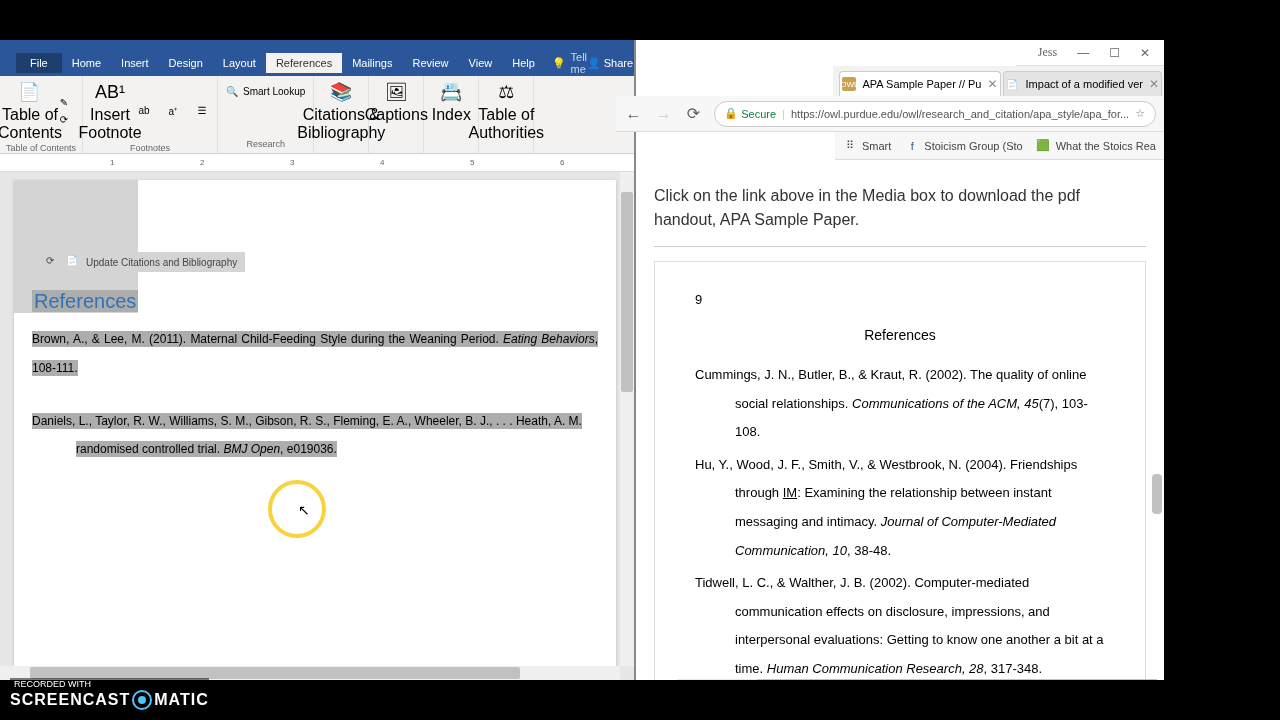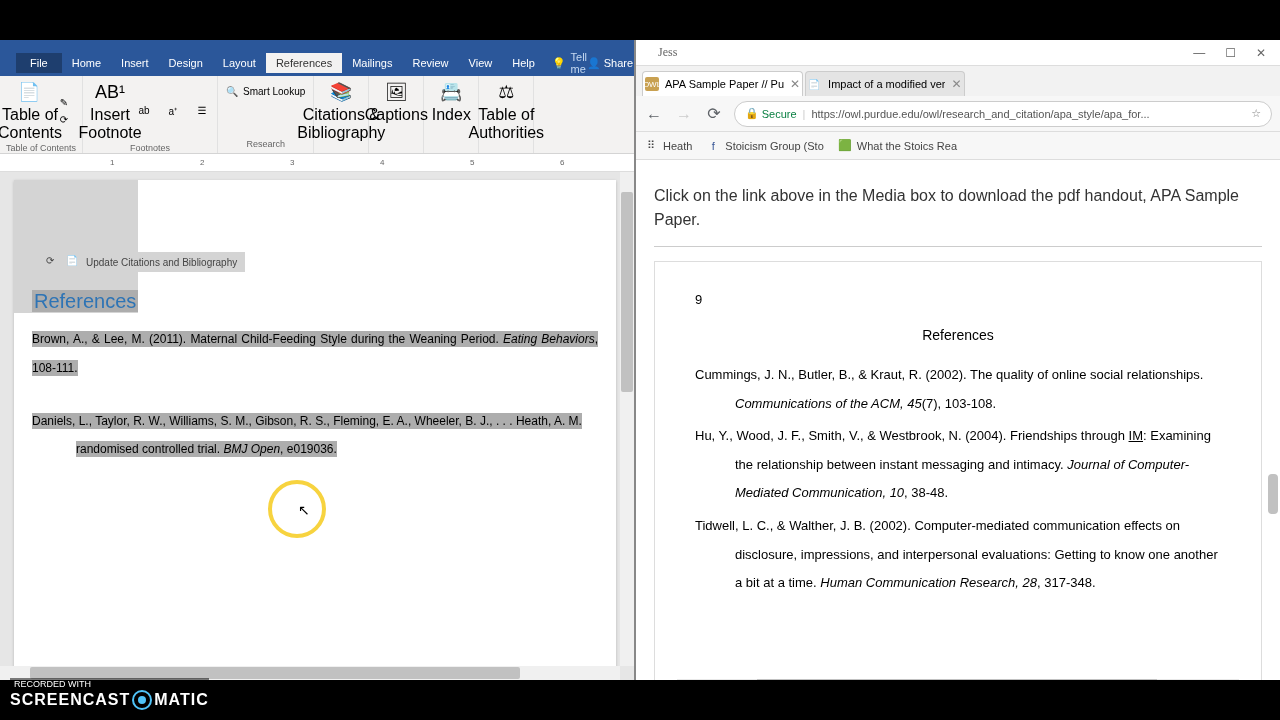--- a/index.html
+++ b/index.html
@@ -4,21 +4,21 @@
 <style>
 * { margin: 0; padding: 0; box-sizing: border-box; font-family: 'Segoe UI', Arial, sans-serif; }
 body { width: 1280px; height: 720px; overflow: hidden; background: #000; position: relative; }
 
 
 .top-gap { height: 40px; background: #000; }
 
 
 .split { display: flex; height: 640px; }
 .left-pane { width: 636px; background: #fff; display: flex; flex-direction: column; border-right: 2px solid #888; }
-.right-pane { width: 644px; background: #fff; display: flex; flex-direction: column; }
+.right-pane { width: 528px; background: #fff; display: flex; flex-direction: column; align-items: flex-end; }
 
 
 .word-header { background: #2b579a; height: 10px; }
 .word-menu { background: #2b579a; display: flex; align-items: center; height: 26px; padding: 0 16px; gap: 0; }
 .word-menu-item { color: #fff; padding: 4px 10px; font-size: 11px; cursor: pointer; }
 .word-menu-item.active { background: #f3f2f1; color: #333; }
 .word-menu-item.file { background: #1e3e6e; padding: 4px 14px; }
 .tell-me { color: #c5d9f1; font-size: 11px; display: flex; align-items: center; gap: 4px; margin-left: 8px; }
 .share-btn { color: #fff; margin-left: auto; font-size: 11px; display: flex; align-items: center; gap: 3px; padding-right: 6px; }
 
@@ -282,21 +282,21 @@
             <span>Secure</span>
           </span>
         <span style="color:#ccc">|</span>
         <span class="url-text">https://owl.purdue.edu/owl/research_and_citation/apa_style/apa_for...</span>
         <span class="star-btn">☆</span>
       </div>
     </div>
     <div class="bookmarks-bar">
       <div class="bookmark-item">
           <span class="bookmark-icon">⠿</span>
-          <span>Heath</span>
+          <span>Smart</span>
         </div>
       <div class="bookmark-item">
           <span class="bookmark-icon" style="color:#3b5998">f</span>
           <span>Stoicism Group (Sto</span>
         </div>
       <div class="bookmark-item">
           <span class="bookmark-icon">🟩</span>
           <span>What the Stoics Rea</span>
         </div>
     </div>

